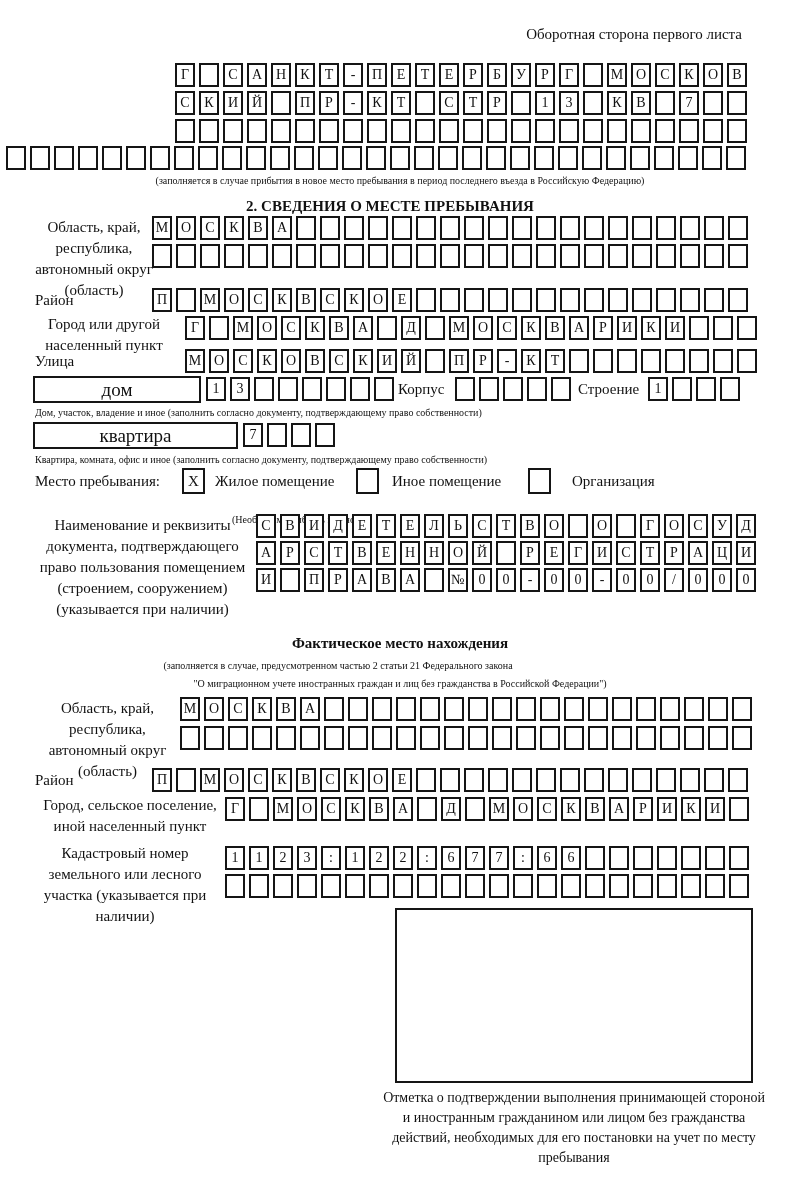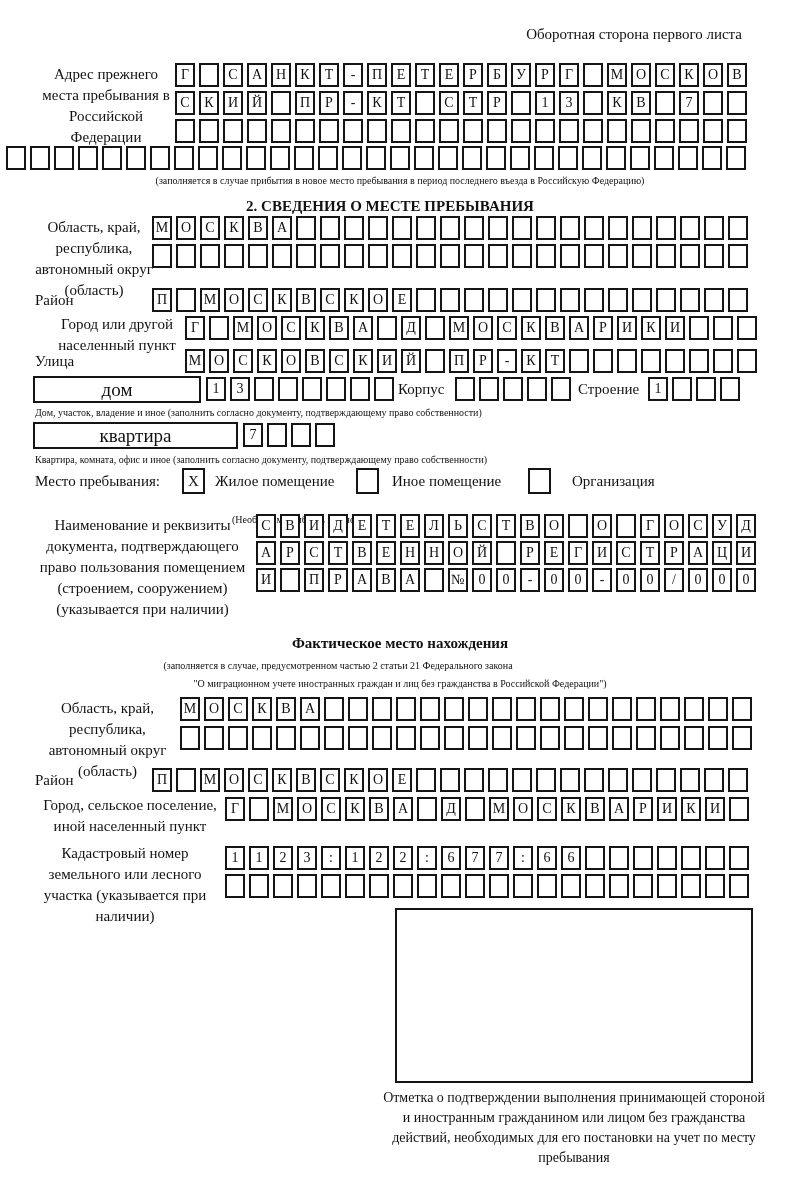--- a/index.html
+++ b/index.html
@@ -20,21 +20,20 @@
             display:flex;align-items:center;justify-content:center;font-size:15px;background:#fff;}
   .bigbox{box-sizing:border-box;border:2px solid #151515;background:#fff;}
 </style>
 </head>
 <body>
 
 <div class="page">
 
   <div class="abs label" style="top:24px;right:58px;">Оборотная сторона первого листа</div>
 
-  <div class="abs label" style="left:35px;top:64px;width:142px;">Адрес прежнего места пребывания в Российской Федерации</div>
   <div class="boxrow" style="left:175px;top:63px;">
       <span class="cbox">Г</span>
       <span class="cbox"></span>
       <span class="cbox">С</span>
       <span class="cbox">А</span>
       <span class="cbox">Н</span>
       <span class="cbox">К</span>
       <span class="cbox">Т</span>
       <span class="cbox">-</span>
       <span class="cbox">П</span>
@@ -221,21 +220,21 @@
       <span class="cbox"></span>
       <span class="cbox"></span>
       <span class="cbox"></span>
       <span class="cbox"></span>
       <span class="cbox"></span>
       <span class="cbox"></span>
       <span class="cbox"></span>
       <span class="cbox"></span>
     </div>
 
-  <div class="abs label" style="left:42px;top:314px;width:150px;">Город или другой населенный пункт</div>
+  <div class="abs label" style="left:29px;top:314px;width:150px;">Город или другой населенный пункт</div>
   <div class="boxrow" style="left:185px;top:316px;">
       <span class="cbox">Г</span>
       <span class="cbox"></span>
       <span class="cbox">М</span>
       <span class="cbox">О</span>
       <span class="cbox">С</span>
       <span class="cbox">К</span>
       <span class="cbox">В</span>
       <span class="cbox">А</span>
       <span class="cbox"></span>

